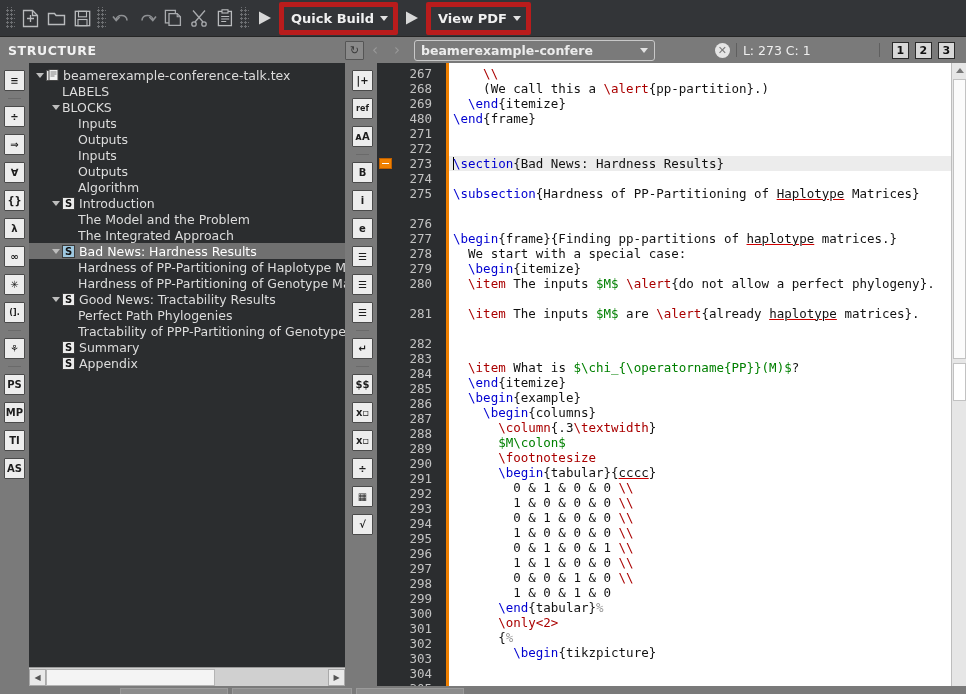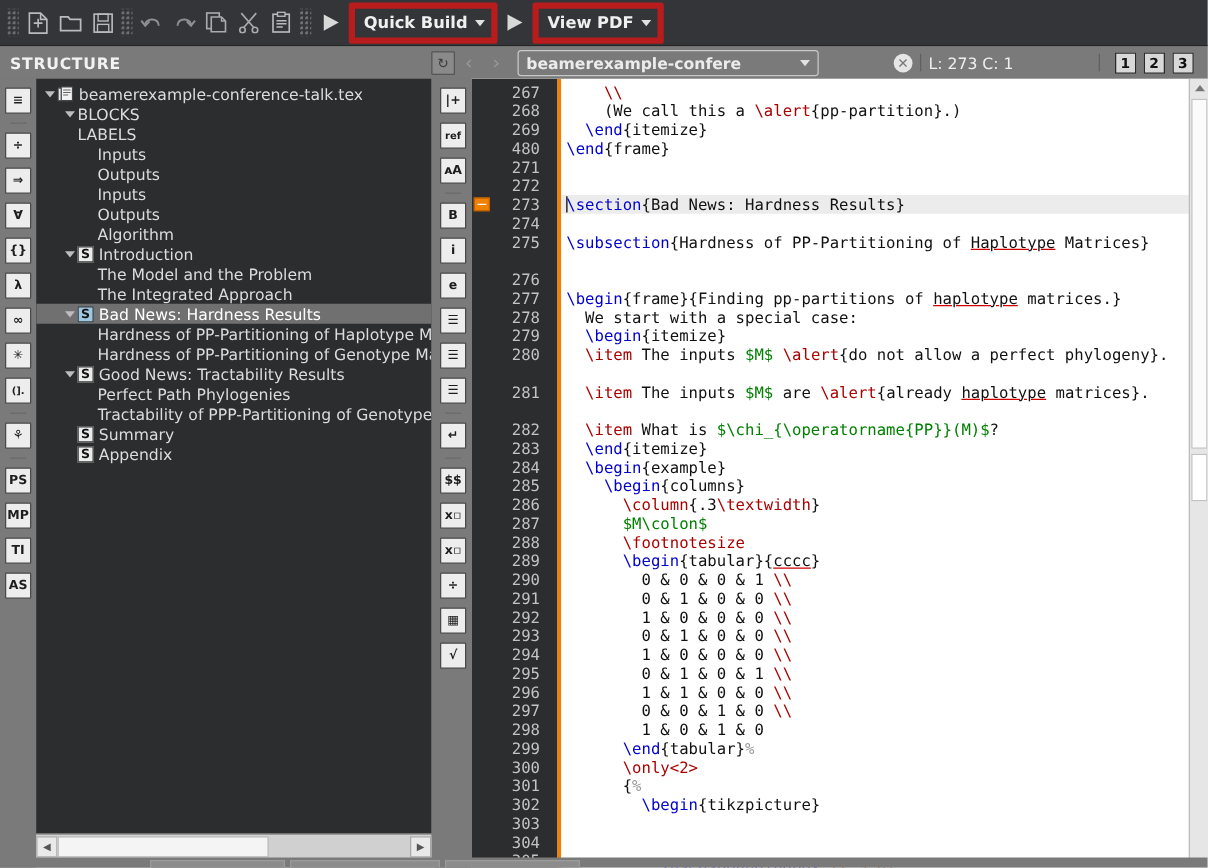--- a/index.html
+++ b/index.html
@@ -354,30 +354,30 @@
             <div class="tri"></div>
           </div>
           <span class="ico-doc"><svg width="13" height="13" viewBox="0 0 13 13">
               <rect x="0.5" y="1.5" width="8" height="10" fill="#e8e8e8" stroke="#555"></rect>
               <rect x="3" y="0.5" width="9" height="11" fill="#f2f2f2" stroke="#444"></rect>
               <path d="M4.5 3h6M4.5 5h6M4.5 7h4" stroke="#666" stroke-width="0.8"></path>
             </svg></span>
           <span class="tlabel">beamerexample-conference-talk.tex</span>
         </div>
         <div class="trow" style="padding-left: 20px;">
+          <div class="tw"></div>
+          <span style="width: 0px; flex: 0 0 auto;"></span>
+          <span class="tlabel">LABELS</span>
+        </div>
+        <div class="trow" style="padding-left: 20px;">
           <div class="tw">
             <div class="tri"></div>
           </div>
           <span style="width: 0px; flex: 0 0 auto;"></span>
           <span class="tlabel">BLOCKS</span>
-        </div>
-        <div class="trow" style="padding-left: 20px;">
-          <div class="tw"></div>
-          <span style="width: 0px; flex: 0 0 auto;"></span>
-          <span class="tlabel">LABELS</span>
         </div>
         <div class="trow" style="padding-left: 36px;">
           <div class="tw"></div>
           <span style="width: 0px; flex: 0 0 auto;"></span>
           <span class="tlabel">Inputs</span>
         </div>
         <div class="trow" style="padding-left: 36px;">
           <div class="tw"></div>
           <span style="width: 0px; flex: 0 0 auto;"></span>
           <span class="tlabel">Outputs</span>
@@ -504,29 +504,28 @@
           <div class="code" style="min-height: 15px;">&nbsp;</div>
           <div class="code cur" style="min-height: 15px;"><span class="caret-ed"></span><span class="kw">\section</span>{Bad News: Hardness Results}</div>
           <div class="code" style="min-height: 15px;">&nbsp;</div>
           <div class="code" style="min-height: 30px;"><span class="kw">\subsection</span>{Hardness of PP-Partitioning of <span class="spell">Haplotype</span> Matrices}</div>
           <div class="code" style="min-height: 15px;">&nbsp;</div>
           <div class="code" style="min-height: 15px;"><span class="kw">\begin</span>{frame}{Finding pp-partitions of <span class="spell">haplotype</span> matrices.}</div>
           <div class="code" style="min-height: 15px;">  We start with a special case:</div>
           <div class="code" style="min-height: 15px;">  <span class="kw">\begin</span>{itemize}</div>
           <div class="code" style="min-height: 30px;">  <span class="cmd">\item</span> The inputs <span class="math">$M$</span> <span class="cmd">\alert</span>{do not allow a perfect phylogeny}.</div>
           <div class="code" style="min-height: 30px;">  <span class="cmd">\item</span> The inputs <span class="math">$M$</span> are <span class="cmd">\alert</span>{already <span class="spell">haplotype</span> matrices}.</div>
-          <div class="code" style="min-height: 15px;">  <span class="cmd">\item</span> What is <span class="math">$\chi_{\operatorname{PP}}(M)$</span>?</div>
+          <div class="code" style="min-height: 15px; margin-top: 24px;">  <span class="cmd">\item</span> What is <span class="math">$\chi_{\operatorname{PP}}(M)$</span>?</div>
           <div class="code" style="min-height: 15px;">  <span class="kw">\end</span>{itemize}</div>
           <div class="code" style="min-height: 15px;">  <span class="kw">\begin</span>{example}</div>
           <div class="code" style="min-height: 15px;">    <span class="kw">\begin</span>{columns}</div>
           <div class="code" style="min-height: 15px;">      <span class="cmd">\column</span>{.3<span class="cmd">\textwidth</span>}</div>
           <div class="code" style="min-height: 15px;">      <span class="math">$M\colon$</span></div>
           <div class="code" style="min-height: 15px;">      <span class="cmd">\footnotesize</span></div>
           <div class="code" style="min-height: 15px;">      <span class="kw">\begin</span>{tabular}{<span class="spell">cccc</span>}</div>
-          <div class="code" style="min-height: 15px;">        0 &amp; 0 &amp; 0 &amp; 1 <span class="cmd">\\</span></div>
           <div class="code" style="min-height: 15px;">        0 &amp; 1 &amp; 0 &amp; 0 <span class="cmd">\\</span></div>
           <div class="code" style="min-height: 15px;">        1 &amp; 0 &amp; 0 &amp; 0 <span class="cmd">\\</span></div>
           <div class="code" style="min-height: 15px;">        0 &amp; 1 &amp; 0 &amp; 0 <span class="cmd">\\</span></div>
           <div class="code" style="min-height: 15px;">        1 &amp; 0 &amp; 0 &amp; 0 <span class="cmd">\\</span></div>
           <div class="code" style="min-height: 15px;">        0 &amp; 1 &amp; 0 &amp; 1 <span class="cmd">\\</span></div>
           <div class="code" style="min-height: 15px;">        1 &amp; 1 &amp; 0 &amp; 0 <span class="cmd">\\</span></div>
           <div class="code" style="min-height: 15px;">        0 &amp; 0 &amp; 1 &amp; 0 <span class="cmd">\\</span></div>
           <div class="code" style="min-height: 15px;">        1 &amp; 0 &amp; 1 &amp; 0</div>
           <div class="code" style="min-height: 15px;">      <span class="kw">\end</span>{tabular}<span class="cmt">%</span></div>
           <div class="code" style="min-height: 15px;">      <span class="cmd">\only&lt;2&gt;</span></div>

